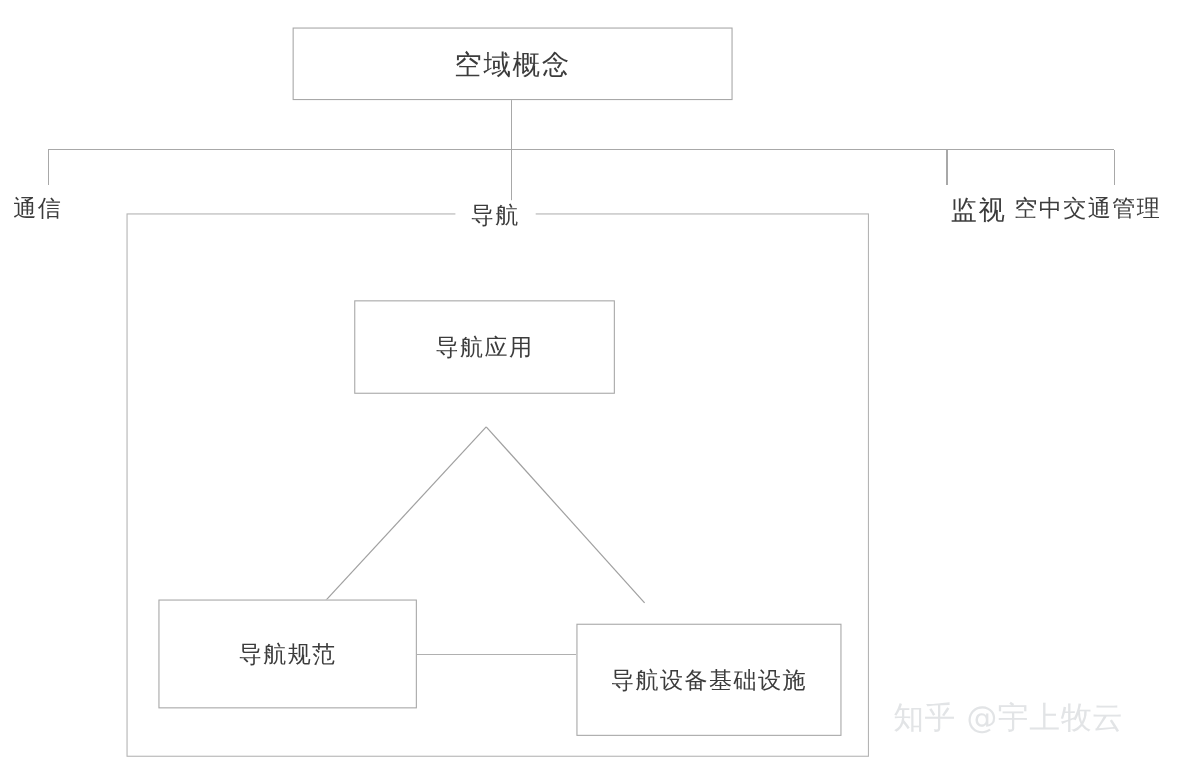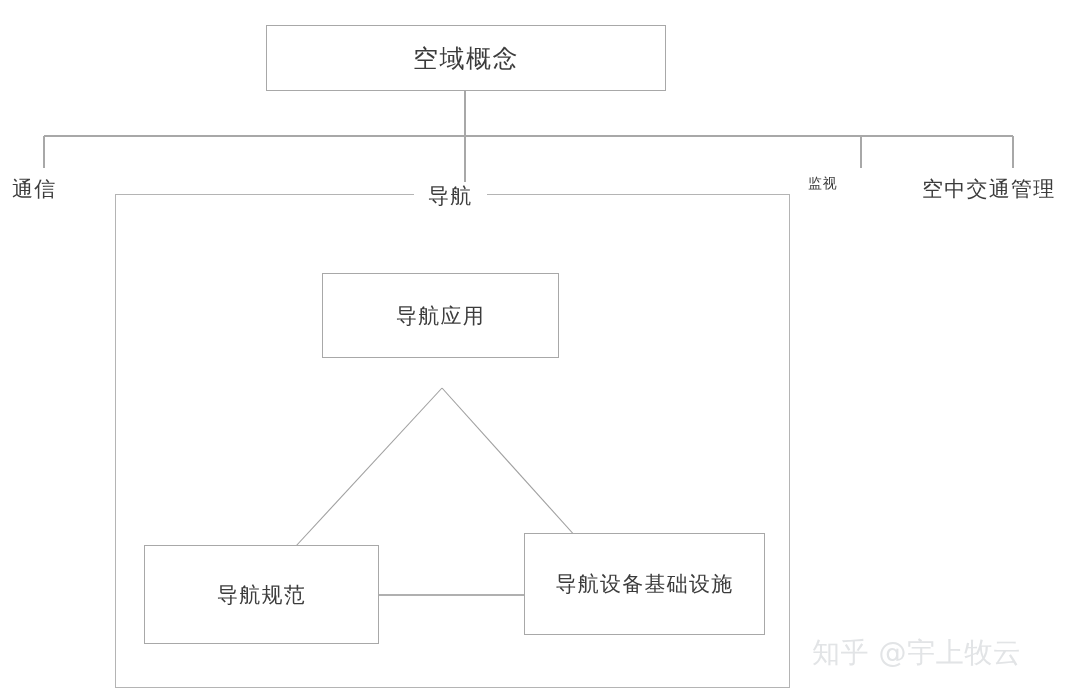--- a/index.html
+++ b/index.html
@@ -59,38 +59,38 @@
     left: 115px; top: 194px; width: 675px; height: 494px;
   }
   #label-communication {
     left: 12px; top: 175px; font-size: 21px;
   }
   #label-navigation {
     left: 414px; top: 182px; font-size: 21px;
     background: #ffffff; padding: 0 14px;
   }
   #label-surveillance {
-    left: 808px; top: 175px; font-size: 14px;
+    left: 864px; top: 175px; font-size: 24px;
   }
   #label-atm {
     left: 922px; top: 175px; font-size: 21px;
   }
   #label-pbn-title {
     left: 334px; top: 229px; font-size: 20px;
   }
   #box-nav-application {
     left: 322px; top: 273px; width: 237px; height: 85px;
     font-size: 21px;
   }
   #box-nav-specification {
     left: 144px; top: 545px; width: 235px; height: 99px;
     font-size: 21px;
   }
   #box-nav-infrastructure {
-    left: 524px; top: 533px; width: 241px; height: 102px;
+    left: 524px; top: 567px; width: 241px; height: 102px;
     font-size: 21px;
   }
   
   #watermark-zhihu {
     position: absolute;
     left: 812px; top: 634px;
     font-size: 28px;
     color: #e2e4e6;
     font-family: "DejaVu Sans", "Liberation Sans", sans-serif;
     letter-spacing: 0.02em;

